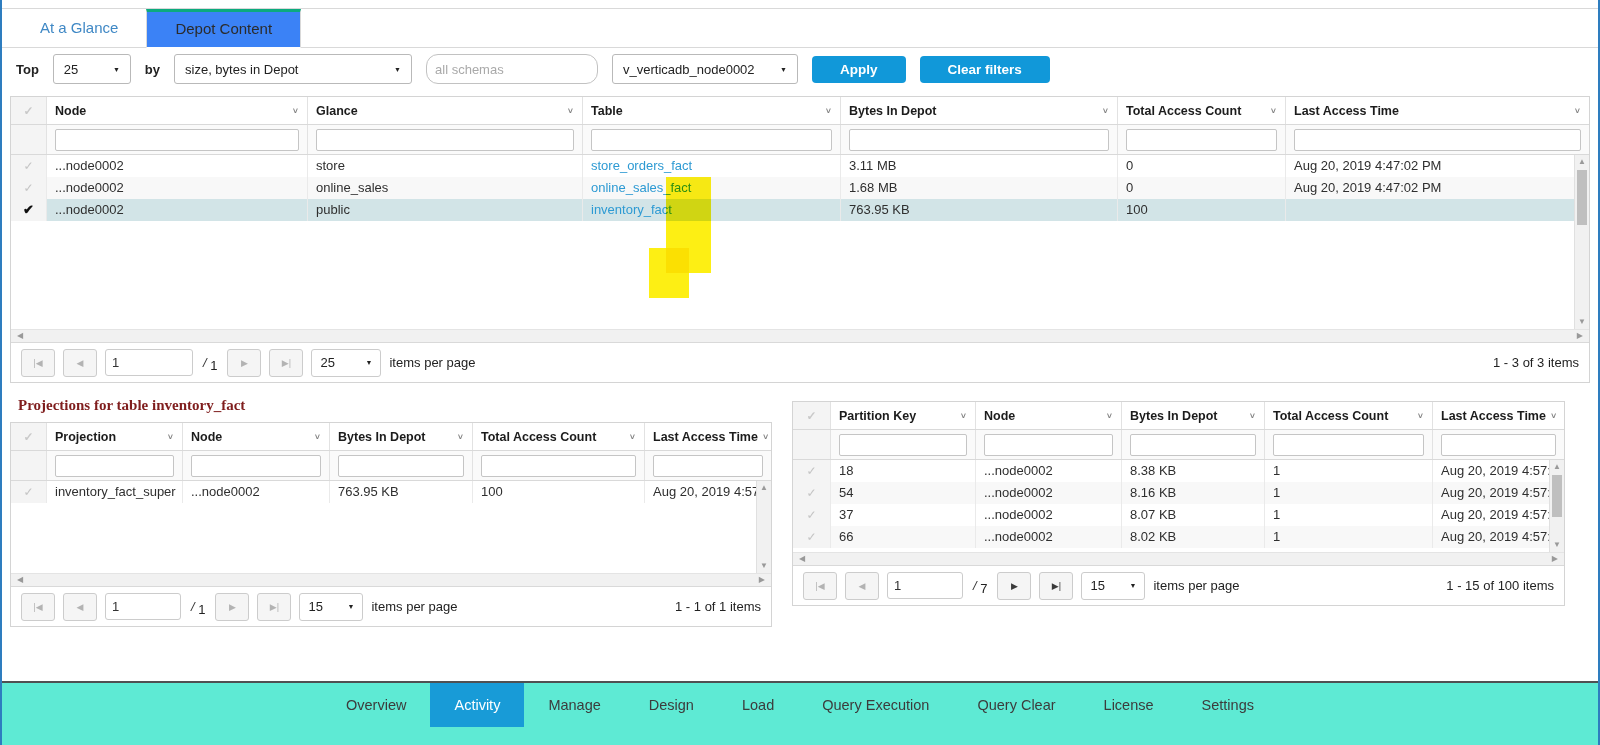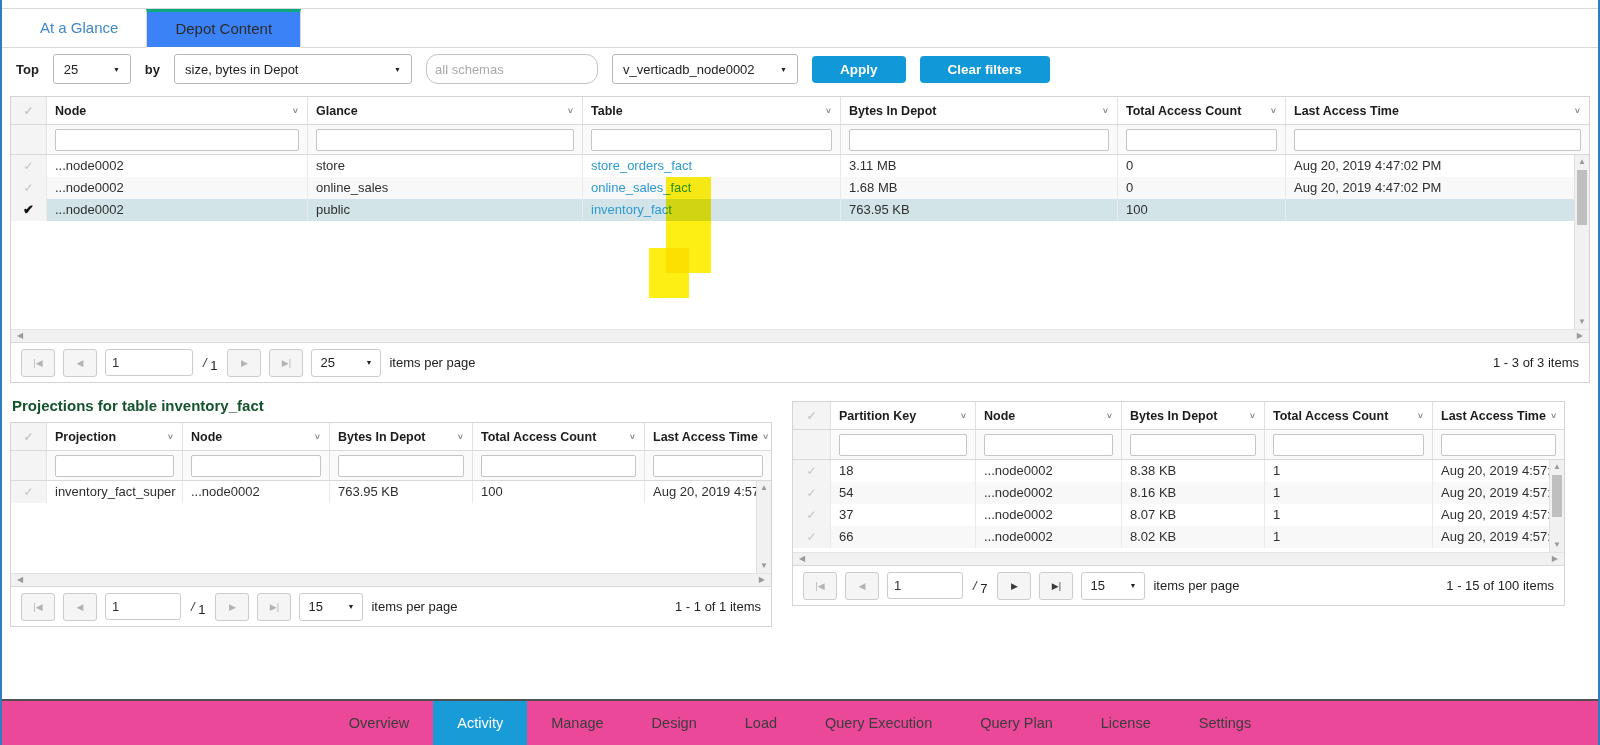--- a/index.html
+++ b/index.html
@@ -77,34 +77,34 @@
   .pgsummary { margin-left:auto; color:#222; }
 
   
   .mc0{ width:36px; flex:none; } .mc1{ width:261px; flex:none; } .mc2{ width:275px; flex:none; }
   .mc3{ width:258px; flex:none; } .mc4{ width:277px; flex:none; } .mc5{ width:168px; flex:none; } .mc6{ flex:1; border-right:none; }
   .main-body { height:174px; }
 
   
   .panels { display:flex; gap:20px; margin-top:14px; }
   .panel { width:762px; } .panel.rightp { width:773px; }
-  .ptitle { font-size:15px; font-weight:bold; color:#14532d; margin:0 0 8px 2px; }
+  .ptitle { font-size:15px; font-weight:bold; color:#7f1d1d; margin:0 0 8px 8px;font-family:Liberation Serif, serif; }
   .lc0{ width:36px; flex:none; } .lc1{ width:136px; flex:none; } .lc2{ width:147px; flex:none; }
   .lc3{ width:143px; flex:none; } .lc4{ width:172px; flex:none; } .lc5{ flex:1; border-right:none; }
   .rc0{ width:38px; flex:none; } .rc1{ width:145px; flex:none; } .rc2{ width:146px; flex:none; }
   .rc3{ width:143px; flex:none; } .rc4{ width:168px; flex:none; } .rc5{ flex:1; border-right:none; }
   .sub-body { height:92px; }
 
   
   .hl { position:absolute; background:#fdee00; mix-blend-mode:multiply; opacity:.92; pointer-events:none; z-index:5; }
   .hl-a { left:664px; top:177px; width:45px; height:96px; }
   .hl-b { left:647px; top:248px; width:40px; height:50px; }
 
   
-  .footer { position:absolute; left:0; right:0; bottom:0; height:46px; background:#ec4899;
+  .footer { position:absolute; left:0; right:0; bottom:0; height:64px; background:#5eead4;
             border-top:2px solid #4f5052; display:flex; justify-content:center; }
   .nav-item { padding:0 24px; height:44px; line-height:44px; font-size:14.5px; color:#3c3c3c; cursor:pointer; }
   .nav-item.active { background:#189bd7; color:#fff; }
 </style>
 </head>
 <body>
 
 <div class="page">
   <div class="topline"></div>
 
@@ -440,17 +440,17 @@
   <div class="hl hl-a"></div>
   <div class="hl hl-b"></div>
 
   <div class="footer">
     <div class="nav-item">Overview</div>
     <div class="nav-item active">Activity</div>
     <div class="nav-item">Manage</div>
     <div class="nav-item">Design</div>
     <div class="nav-item">Load</div>
     <div class="nav-item">Query Execution</div>
-    <div class="nav-item">Query Plan</div>
+    <div class="nav-item">Query Clear</div>
     <div class="nav-item">License</div>
     <div class="nav-item">Settings</div>
   </div>
 </div>
 
 </body></html>

